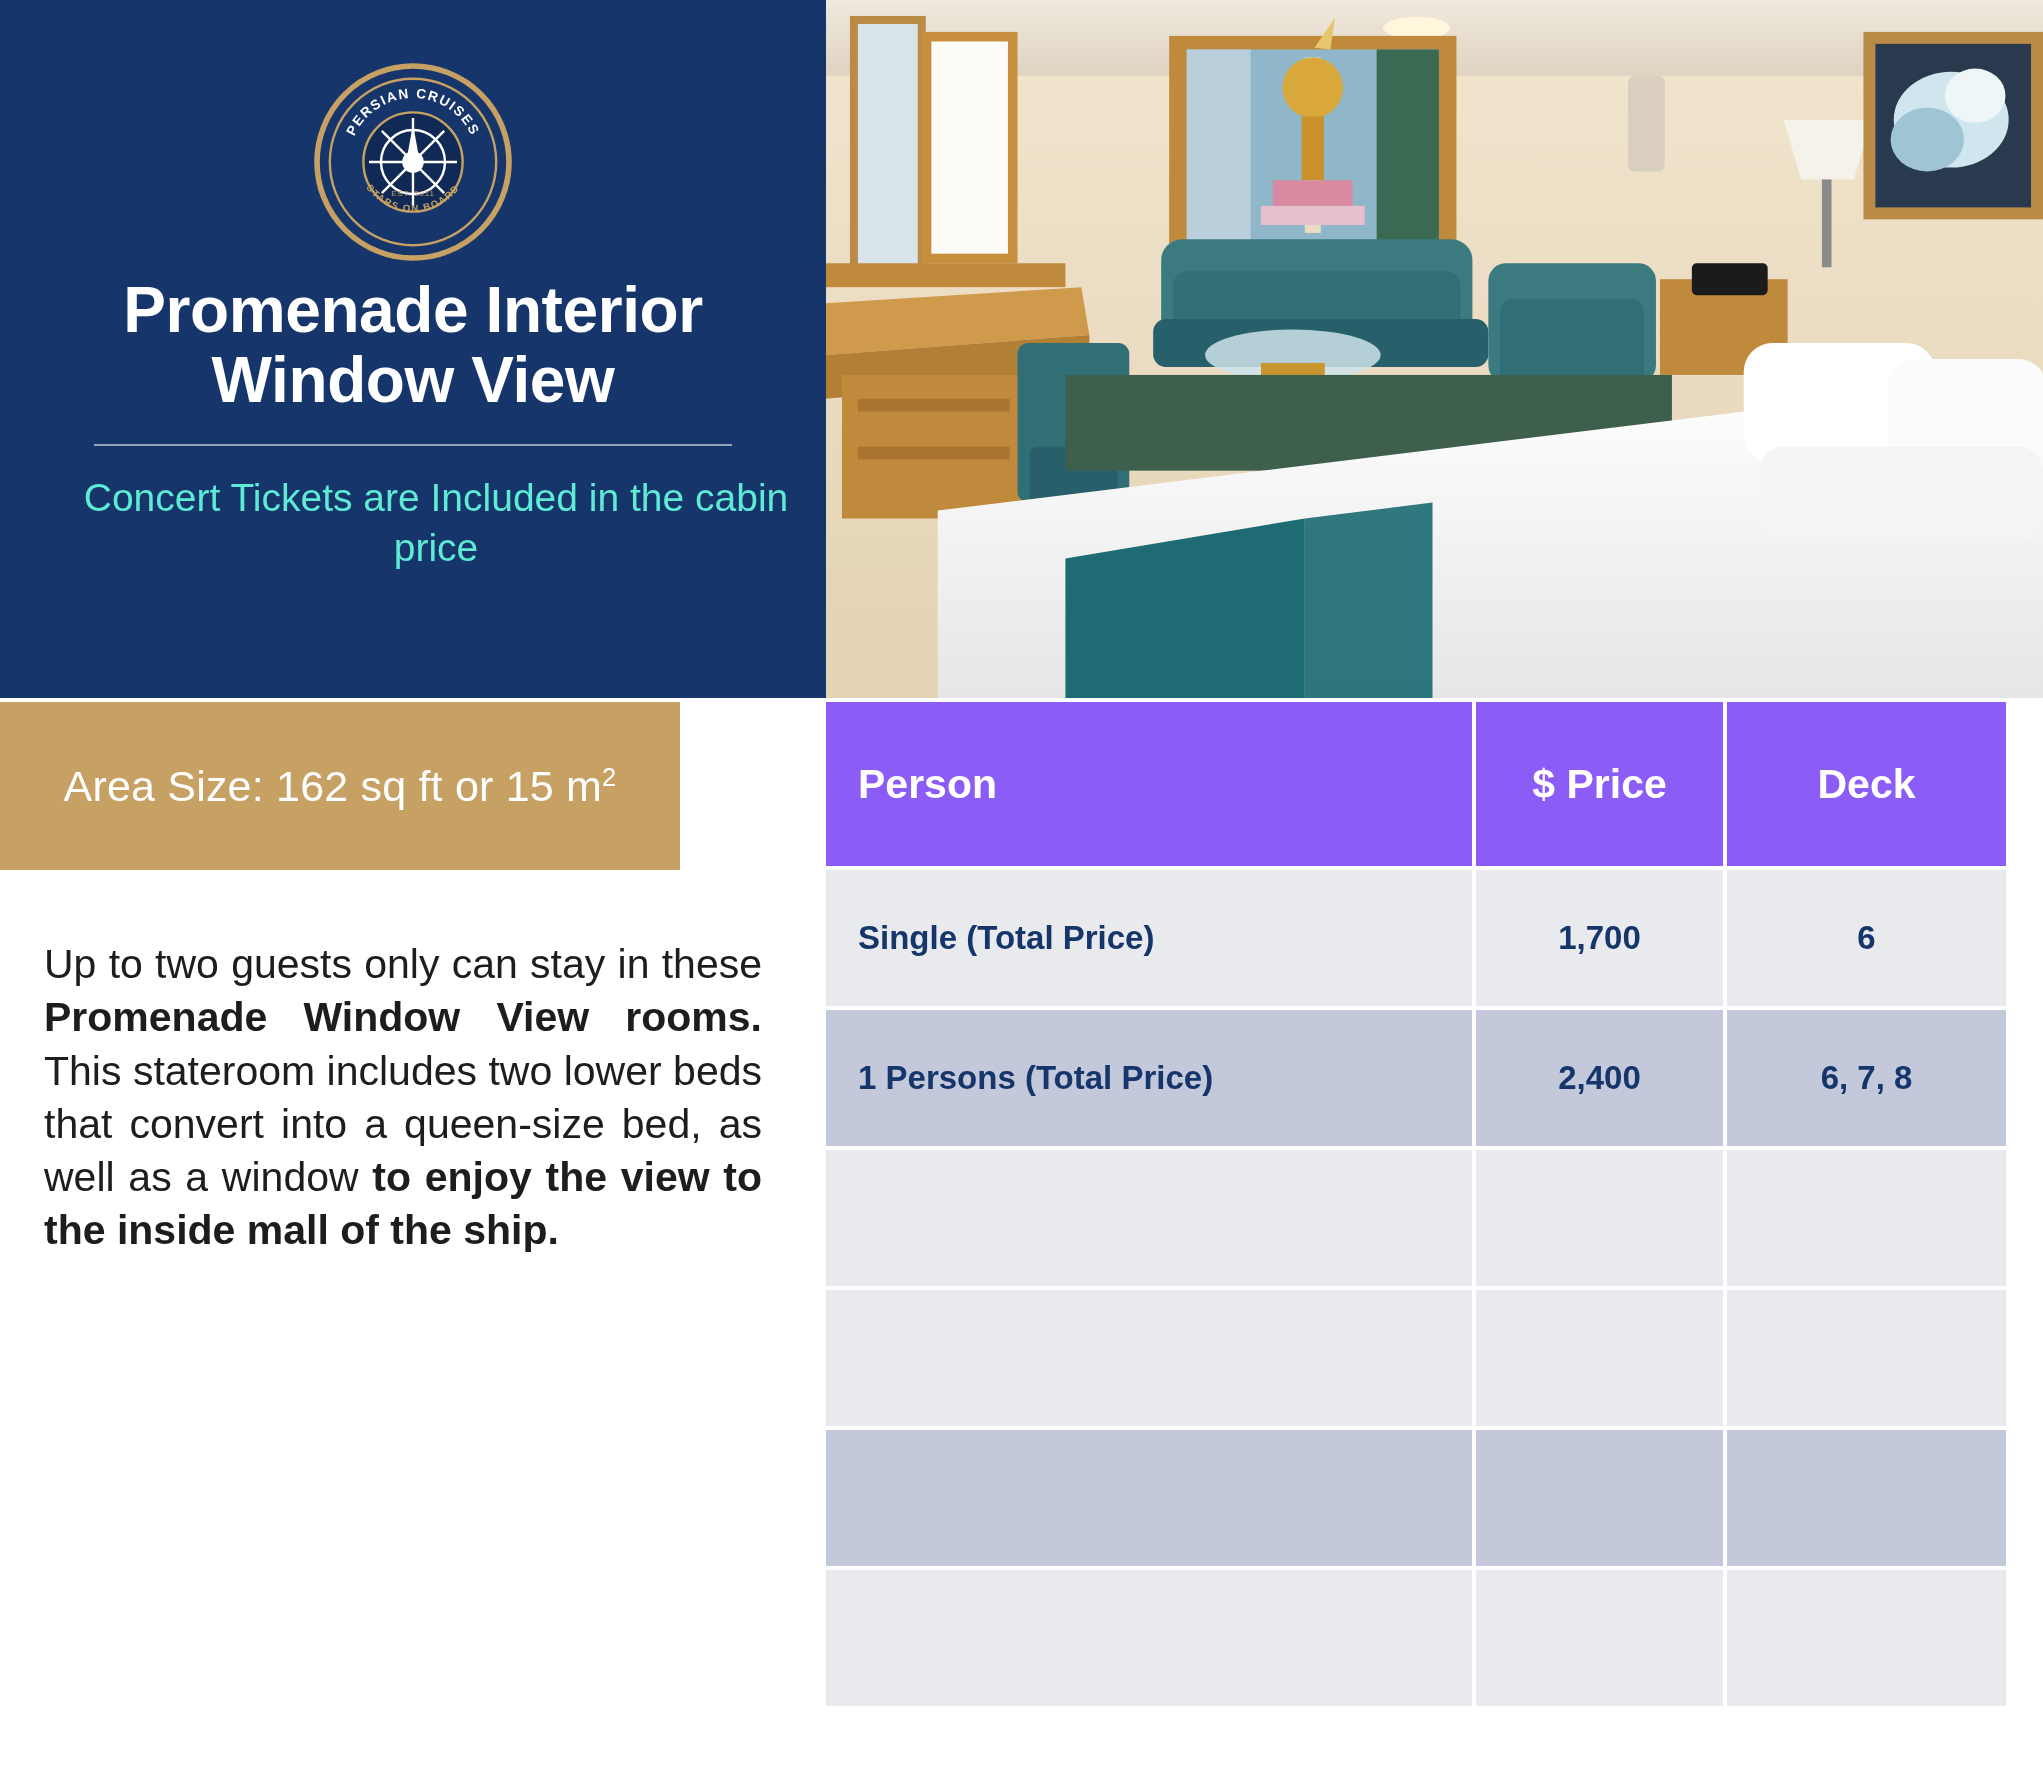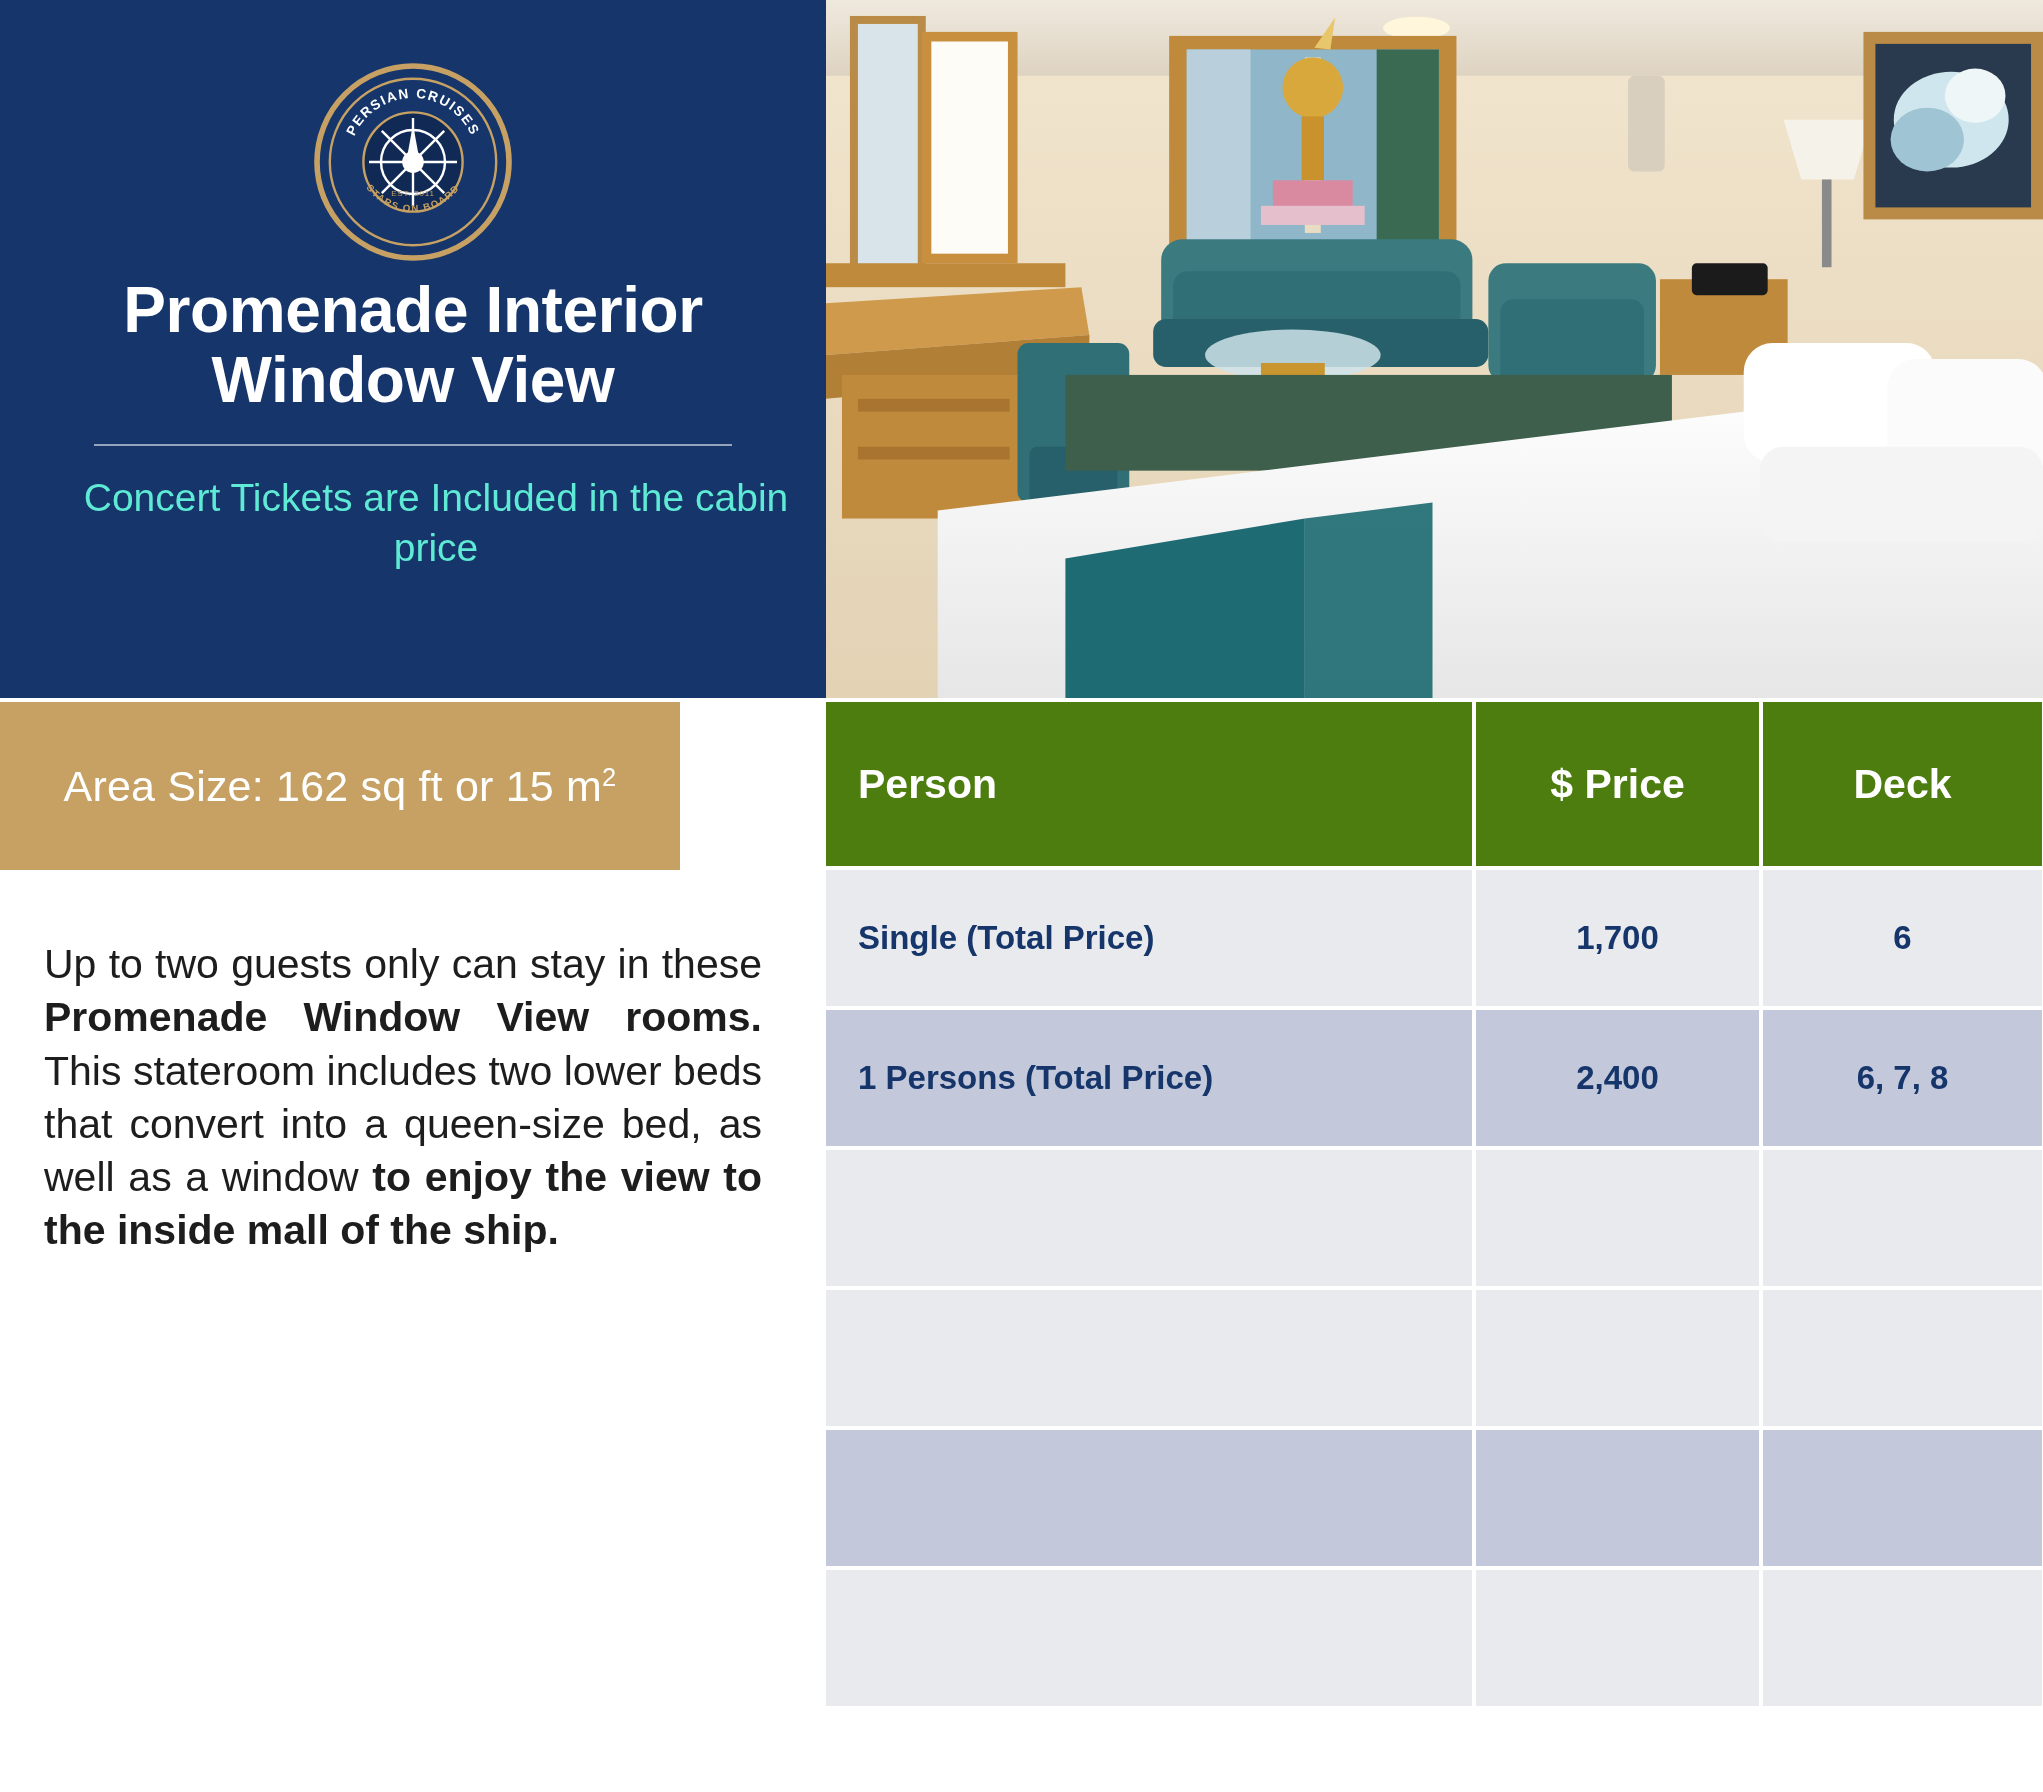--- a/index.html
+++ b/index.html
@@ -130,25 +130,25 @@
   }
   .cell {
     box-sizing: border-box;
     border-right: 4.8px solid #ffffff;
     border-bottom: 4.8px solid #ffffff;
     display: flex;
     align-items: center;
   }
   .cell:last-child { border-right: none; }
   .c-person { width: 650px; padding-left: 32px; }
-  .c-price  { width: 287px; justify-content: center; text-align: right; }
+  .c-price  { width: 251px; justify-content: center; text-align: right; }
   .c-deck   { width: 279px; justify-content: center; }
 
   .head .cell {
-    background: #4d7c0f;
+    background: #8b5cf6;
     height: 168px;
     color: #ffffff;
     font-size: 41px;
     font-weight: bold;
   }
   .body-row .cell {
     height: 140px;
     color: #15356b;
     font-size: 33px;
     font-weight: bold;

